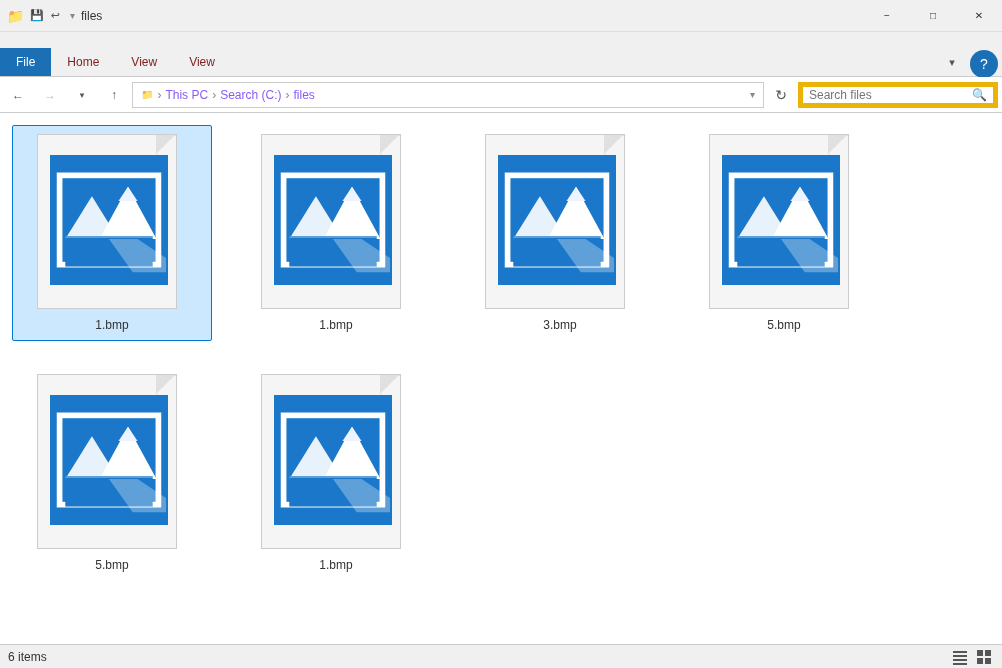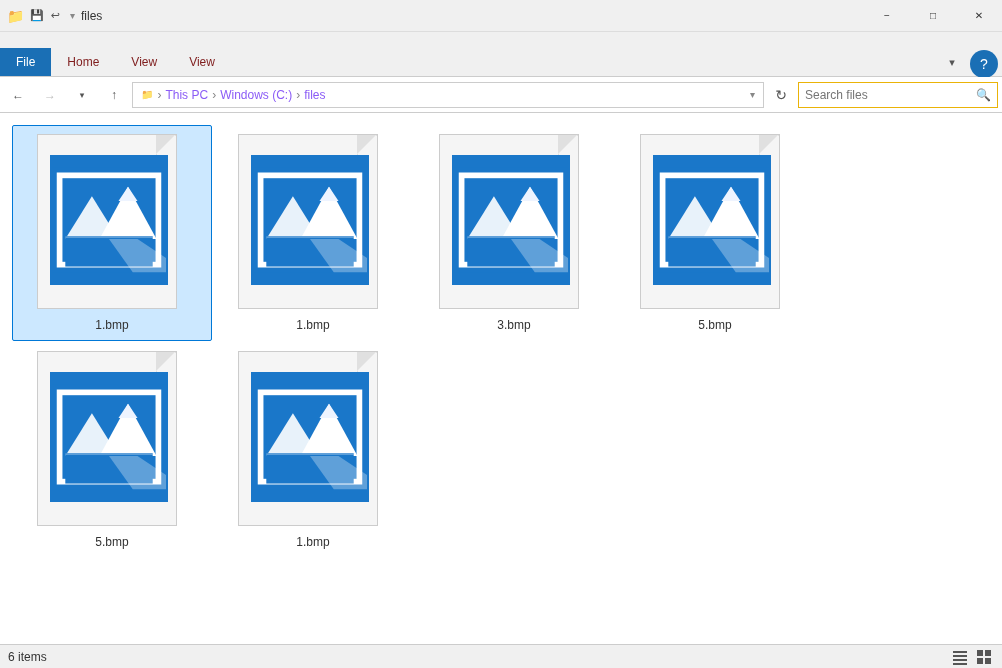--- a/index.html
+++ b/index.html
@@ -22,27 +22,27 @@
     
     .address-bar { height: 36px; background: white; border-bottom: 1px solid #ccc; display: flex; align-items: center; padding: 0 4px; gap: 4px; }
     .nav-btn { width: 28px; height: 28px; display: flex; align-items: center; justify-content: center; border: none; background: transparent; cursor: pointer; color: #555; font-size: 12px; border-radius: 2px; }
     .nav-btn:disabled { color: #bbb; cursor: default; }
     .address-path { flex: 1; height: 26px; border: 1px solid #ccc; padding: 0 8px; font-size: 12px; display: flex; align-items: center; color: #333; background: white; cursor: text; }
     .address-path-inner { display: flex; align-items: center; gap: 2px; }
     .path-sep { color: #888; margin: 0 2px; }
     .path-item { color: #8b5cf6; cursor: pointer; }
     .path-arrow { color: #888; font-size: 10px; }
     .address-refresh { width: 26px; height: 26px; display: flex; align-items: center; justify-content: center; border: none; background: transparent; cursor: pointer; color: #555; font-size: 14px; }
-    .search-box { width: 200px; height: 26px; border: 1px solid #eab308; display: flex; align-items: center; padding: 5px 6px; background: white; }
+    .search-box { width: 200px; height: 26px; border: 5px solid #eab308; display: flex; align-items: center; padding: 5px 6px; background: white; }
     .search-box input { border: none; outline: none; flex: 1; font-size: 12px; color: #aaa; background: transparent; }
     .search-icon-btn { color: #666; font-size: 12px; cursor: pointer; }
 
     
     .main { flex: 1; background: white; overflow: hidden; display: flex; flex-direction: column; }
-    .files-area { flex: 1; padding: 12px; display: flex; flex-wrap: wrap; align-content: flex-start; gap: 1px; overflow-y: auto; }
+    .files-area { flex: 1; padding: 12px; display: flex; flex-wrap: wrap; align-content: flex-start; gap: 24px; overflow-y: auto; }
 
     
     .file-item { width: 200px; display: flex; flex-direction: column; align-items: center; padding: 8px; cursor: pointer; border: 1px solid transparent; border-radius: 2px; }
     .file-item.selected { background: #cce8ff; border-color: #0078d7; }
 
     
     .file-thumb { width: 150px; height: 180px; position: relative; }
     .page-body { position: absolute; left: 0; top: 0; width: 140px; height: 175px; background: #f5f5f5; border: 1px solid #ccc; }
     .page-fold { position: absolute; right: 0; top: 0; width: 0; height: 0; border-left: 20px solid #ccc; border-bottom: 20px solid #f5f5f5; }
     .page-fold-inner { position: absolute; right: 1px; top: 0; width: 0; height: 0; border-left: 19px solid #e0e0e0; border-bottom: 19px solid #f5f5f5; }
@@ -98,21 +98,21 @@
   <button class="nav-btn">←</button>
   <button class="nav-btn" disabled="">→</button>
   <button class="nav-btn" style="font-size:9px;">▾</button>
   <button class="nav-btn">↑</button>
   <div class="address-path">
     <div class="address-path-inner">
       <span class="path-arrow">📁</span>
       <span class="path-sep">›</span>
       <span class="path-item">This PC</span>
       <span class="path-sep">›</span>
-      <span class="path-item">Windows (C:)</span>
+      <span class="path-item">Search (C:)</span>
       <span class="path-sep">›</span>
       <span class="path-item">files</span>
     </div>
     <span style="flex:1;"></span>
     <span style="font-size:10px; color:#888; cursor:pointer;">▾</span>
   </div>
   <button class="address-refresh">↻</button>
   <div class="search-box">
     <input type="text" placeholder="Search files" style="">
     <span class="search-icon-btn">🔍</span>

